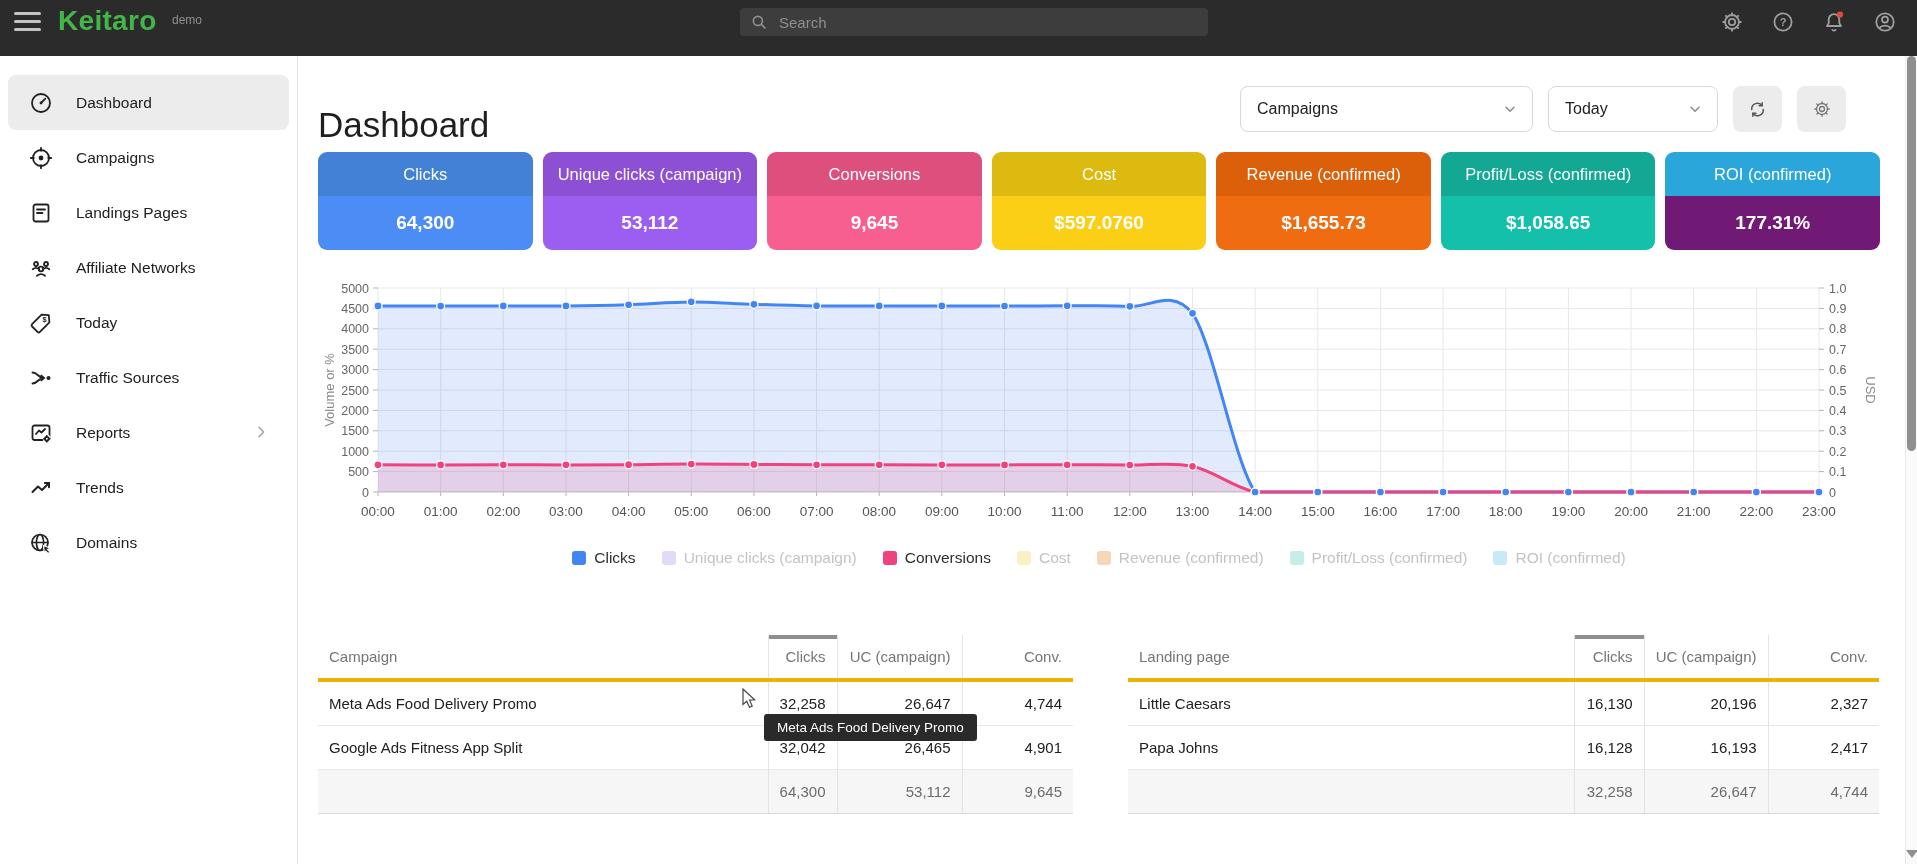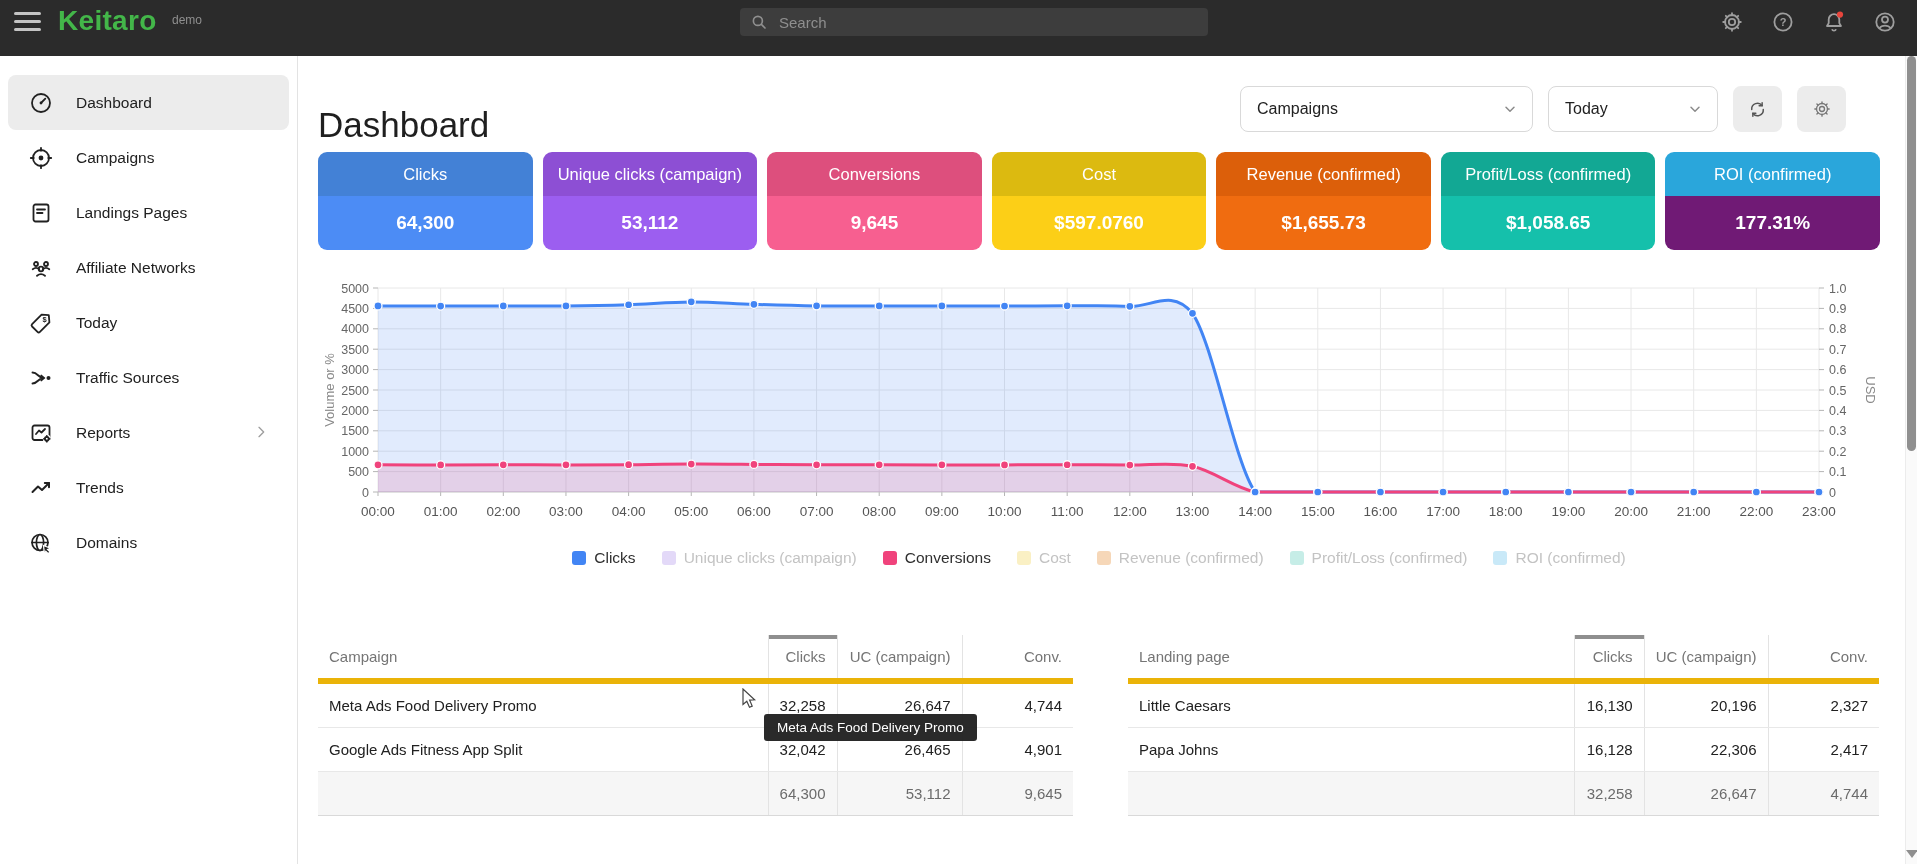--- a/index.html
+++ b/index.html
@@ -52,21 +52,21 @@
   .legend { position:absolute; left:19px; top:505px; width:1562px; display:flex; justify-content:center; align-items:center; gap:26px; }
   .legend-item { display:flex; align-items:center; gap:8px; cursor:pointer; }
   .legend-item .swatch { width:14px; height:14px; border-radius:3px; flex:0 0 14px; }
   .legend-item .legend-label { font-size:15.5px; color:#2f2f2f; }
   .legend-item.inactive .legend-label { color:#c3c3c3; }
 
   
   .tbl { position:absolute; top:591px; border-collapse:collapse; font-size:15px; background:#fff; }
   .tbl-campaigns { left:19px; width:755px; }
   .tbl-landings { left:829px; width:751px; }
-  .tbl th { font-weight:400; color:#757575; text-align:right; padding:13px 11px; border-bottom:6px solid #eab308; position:relative; white-space:nowrap; cursor:pointer; }
+  .tbl th { font-weight:400; color:#757575; text-align:right; padding:13px 11px; border-bottom:4px solid #eab308; position:relative; white-space:nowrap; cursor:pointer; }
   .tbl th.first, .tbl td.first { text-align:left; }
   .tbl td { text-align:right; padding:13px 11px; border-bottom:1px solid #e8e8e8; color:#212121; white-space:nowrap; overflow:hidden; }
   .tbl .sep { border-left:1px solid #e3e3e3; }
   .tbl tfoot td { background:#f6f6f6; color:#6b6b6b; border-bottom:1px solid #d9d9d9; }
   .sort-indicator { position:absolute; top:0; left:0; right:0; height:4px; background:#8f8f8f; }
 
   
   .hover-tooltip { position:absolute; left:465px; top:670px; background:rgba(33,33,33,.96); color:#fff; font-size:13.5px; padding:6px 13px; border-radius:3px; z-index:40; white-space:nowrap; }
   .mouse-cursor { position:absolute; left:442px; top:644px; z-index:41; }
 
@@ -531,21 +531,21 @@
     <tbody>
       <tr>
         <td class="first">Little Caesars</td>
         <td class="sep">16,130</td>
         <td class="sep">20,196</td>
         <td class="sep">2,327</td>
       </tr>
       <tr>
         <td class="first">Papa Johns</td>
         <td class="sep">16,128</td>
-        <td class="sep">22,306</td>
+        <td class="sep">16,193</td>
         <td class="sep">2,417</td>
       </tr>
     </tbody>
     <tfoot>
       <tr>
         <td class="first"></td>
         <td class="sep">32,258</td>
         <td class="sep">26,647</td>
         <td class="sep">4,744</td>
       </tr>

